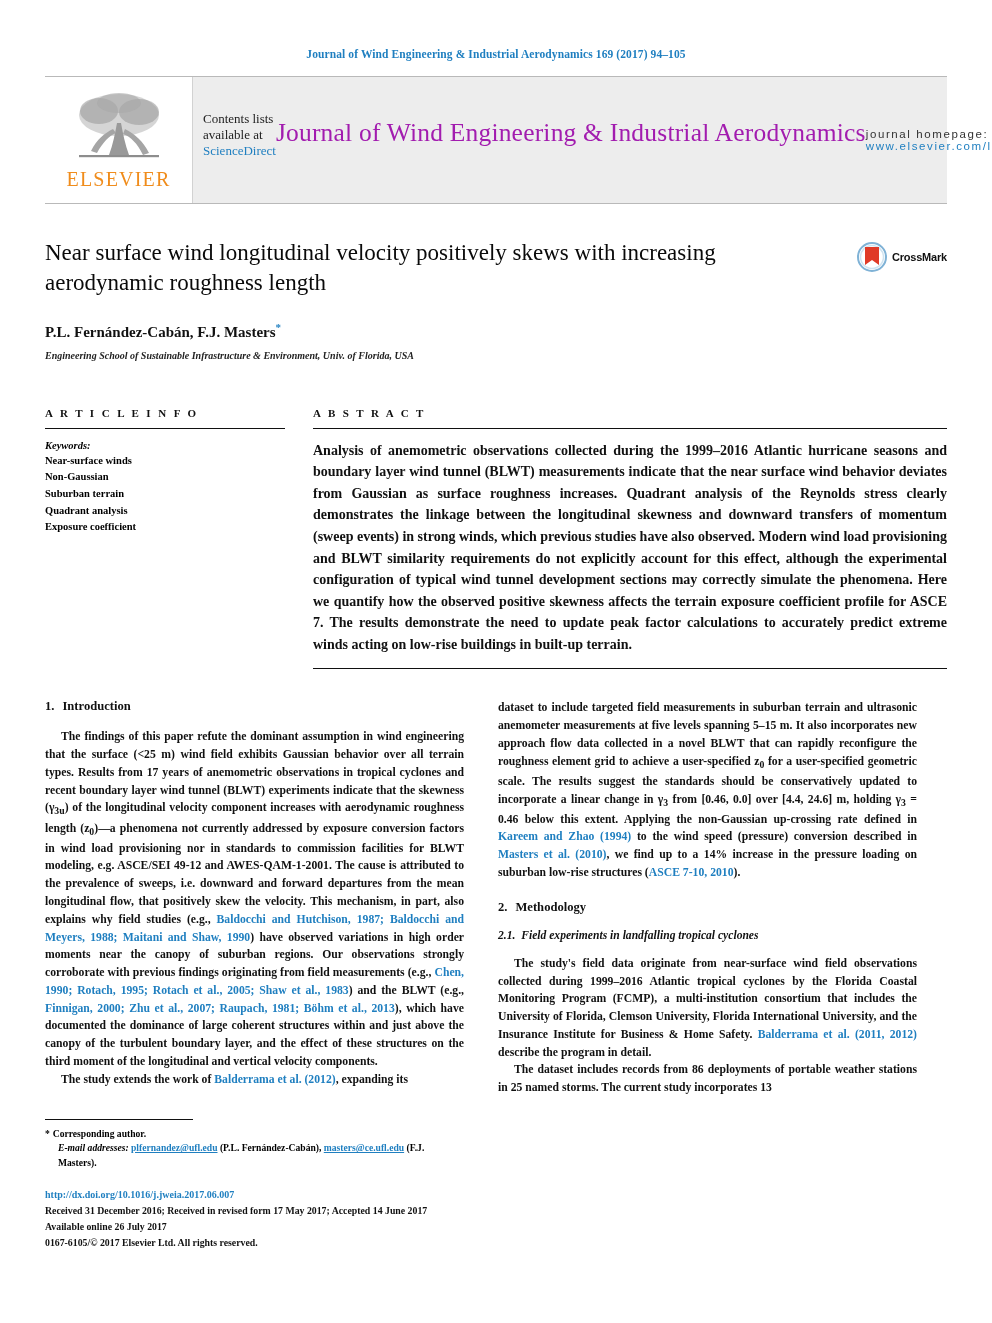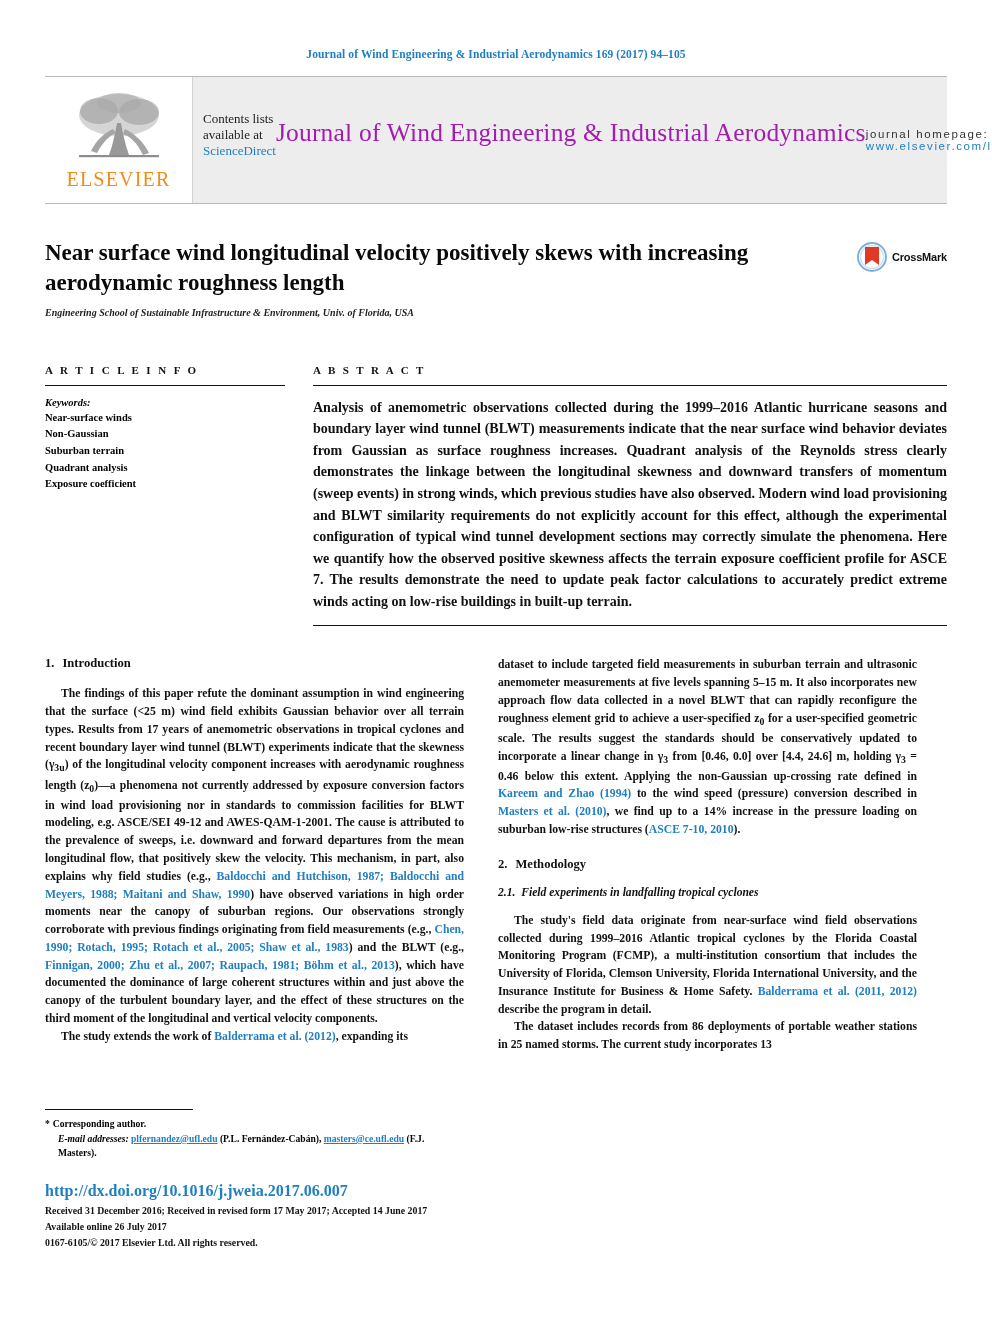--- a/index.html
+++ b/index.html
@@ -140,21 +140,21 @@
     font-size: 3px; color: #666; text-align: right;
   }
 
   
   .titleblock { margin: 34px 45px 0 45px; position: relative; }
   .paper-title {
     font-size: 23px;
     line-height: 1.3;
     color: #0a0a0a;
     max-width: 740px;
-    font-weight: bold;
+    font-weight: normal;
     margin: 0;
   }
   .authors {
     margin-top: 23px;
     font-size: 15px;
     font-weight: bold;
     color: #111;
   }
   .authors sup { color: #1f7fc0; font-size: 11px; font-weight: bold; }
   .affiliation {
@@ -253,21 +253,21 @@
     bottom: 72px;
     width: 419px;
   }
   .fn-rule { border-top: 1px solid #111; width: 148px; margin-bottom: 7px; }
   .fn-line { font-size: 9.6px; font-weight: bold; line-height: 1.5; }
   .fn-line .star { margin-right: 3px; }
   .fn-indent { padding-left: 13px; }
   .fn-em { font-style: italic; font-weight: bold; }
   .fn-mail { color: #1f7fc0; }
   .footer-block { margin-top: 17px; }
-  .doi { color: #1f7fc0; font-size: 16px; font-weight: bold; line-height: 1.62; }
+  .doi { color: #1f7fc0; font-size: 10px; font-weight: bold; line-height: 1.62; }
   .fmeta { font-size: 9.8px; font-weight: bold; line-height: 1.62; color: #111; }
 </style>
 </head>
 <body>
 
 <div class="page">
 
   <div class="running-head">Journal of Wind Engineering &amp; Industrial Aerodynamics 169 (2017) 94–105</div>
 
   <div class="masthead">
@@ -307,20 +307,23 @@
         <div class="cover-t1">Wind Engineering &amp; Industrial Aerodynamics</div>
         <div class="cover-sub">VOLUME 169  OCTOBER 2017</div>
         <div class="cover-bot">Available online at www.sciencedirect.com</div>
         <div class="cover-bot2">www.elsevier.com/locate/jweia</div>
       </div>
     </div>
   </div>
 
   <div class="titleblock">
     <h1 class="paper-title">Near surface wind longitudinal velocity positively skews with increasing aerodynamic roughness length</h1>
+    <div class="authors">
+      <span>P.L. Fernández-Cabán, F.J. Masters</span><sup>*</sup>
+    </div>
     <div class="affiliation">Engineering School of Sustainable Infrastructure &amp; Environment, Univ. of Florida, USA</div>
 
     <div class="crossmark">
       <svg class="cm-logo" viewBox="0 0 30 30">
         <circle cx="15" cy="15" r="14" fill="#ffffff" stroke="#7fb2d6" stroke-width="2"></circle>
         <circle cx="15" cy="15" r="11.5" fill="#ffffff" stroke="#cfe3f0" stroke-width="1.5"></circle>
         <path d="M8 5 h14 v18 l-7 -5 l-7 5 Z" fill="#e03a27"></path>
       </svg>
       <span class="cm-text">CrossMark</span>
     </div>

